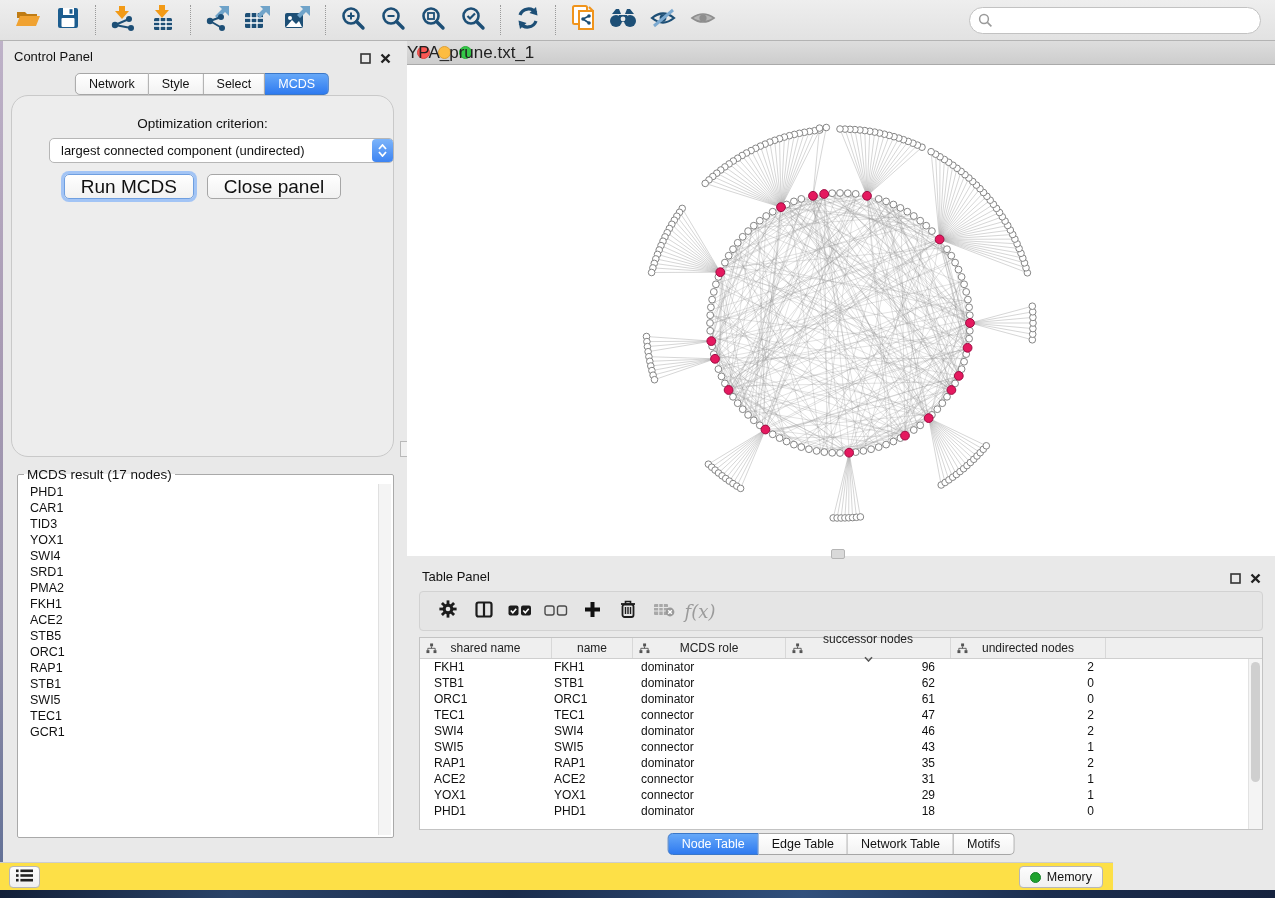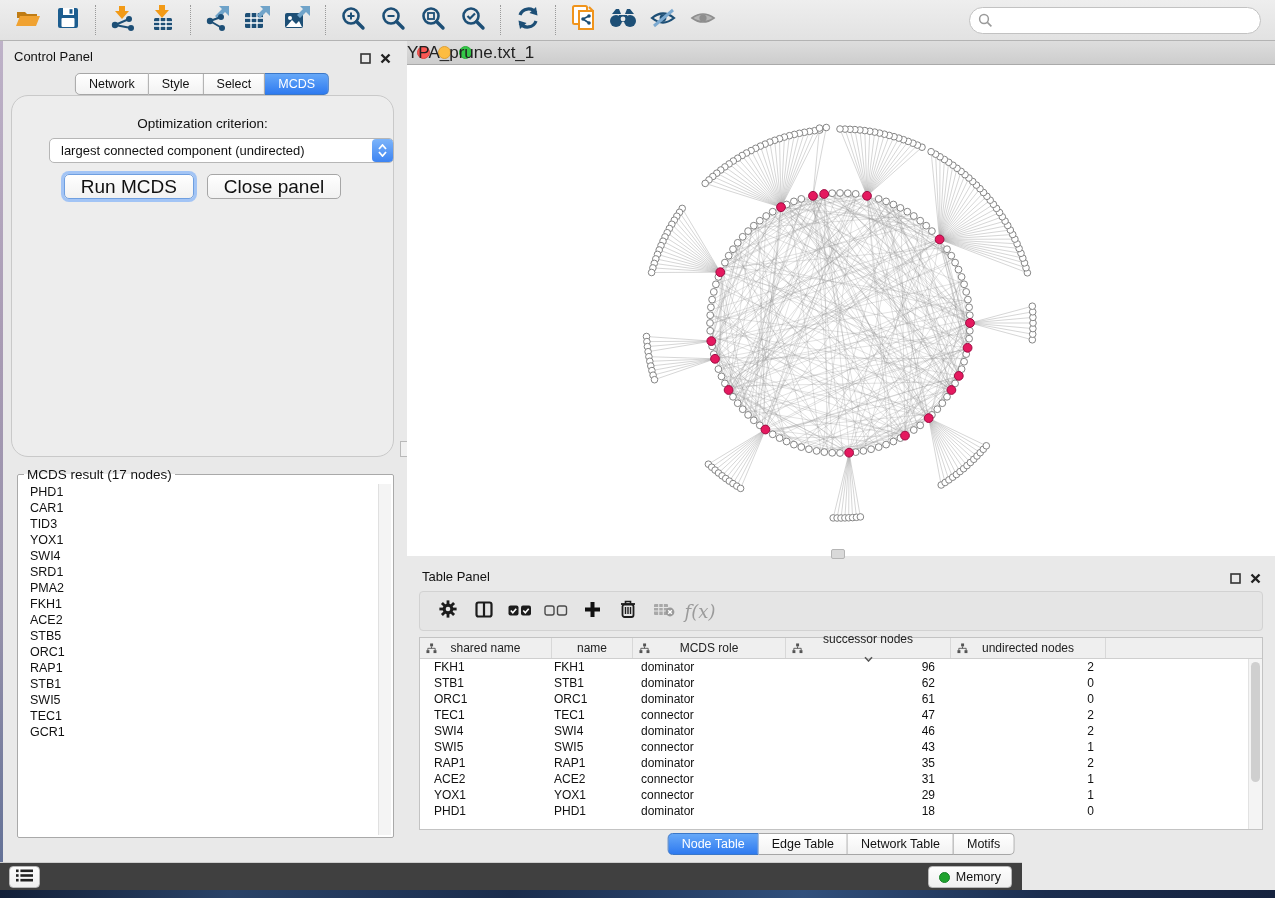--- a/index.html
+++ b/index.html
@@ -100,21 +100,21 @@
   .tr { display:flex; height:16px; align-items:center; }
   .td { font-size:12px; color:#111; white-space:nowrap; }
   .td.c0 { padding-left:14px; } .td.c1 { padding-left:2px; } .td.c2 { padding-left:8px; }
   .td.num { text-align:right; }
   .td.c3 { padding-right:16px; } .td.c4 { padding-right:12px; }
   .tbl-scroll { position:absolute; right:0; top:21px; bottom:0; width:14px; background:#f4f4f4; border-left:1px solid #e2e2e2; }
   .tbl-thumb { position:absolute; left:2px; right:2px; top:3px; height:120px; background:#cfcfcf; border-radius:5px; }
   .tp-tabs { position:absolute; left:50%; transform:translateX(-50%); top:270px; }
 
   
-  .status-bar { position:absolute; left:0; top:862px; width:1022px; height:28px; background:#404040; border-top:1px solid #cdcdcd; }
+  .status-bar { position:absolute; left:0; top:862px; width:1113px; height:28px; background:#fde047; border-top:1px solid #cdcdcd; }
   .sb-left-btn { position:absolute; left:9px; top:3px; width:31px; height:22px;
     background:linear-gradient(#fdfdfd,#efefef); border:1px solid #b7b7b7; border-radius:4px;
     display:flex; align-items:center; justify-content:center; }
   .memory-btn { position:absolute; right:10px; top:3px; height:22px; padding:0 10px;
     background:linear-gradient(#fdfdfd,#f0f0f0); border:1px solid #b7b7b7; border-radius:4px;
     display:flex; align-items:center; gap:6px; font-size:12.5px; color:#111; }
   .mem-dot { width:11px; height:11px; border-radius:50%; background:#1fa32e; border:1px solid #17822a; }
 </style>
 </head>
 <body>

